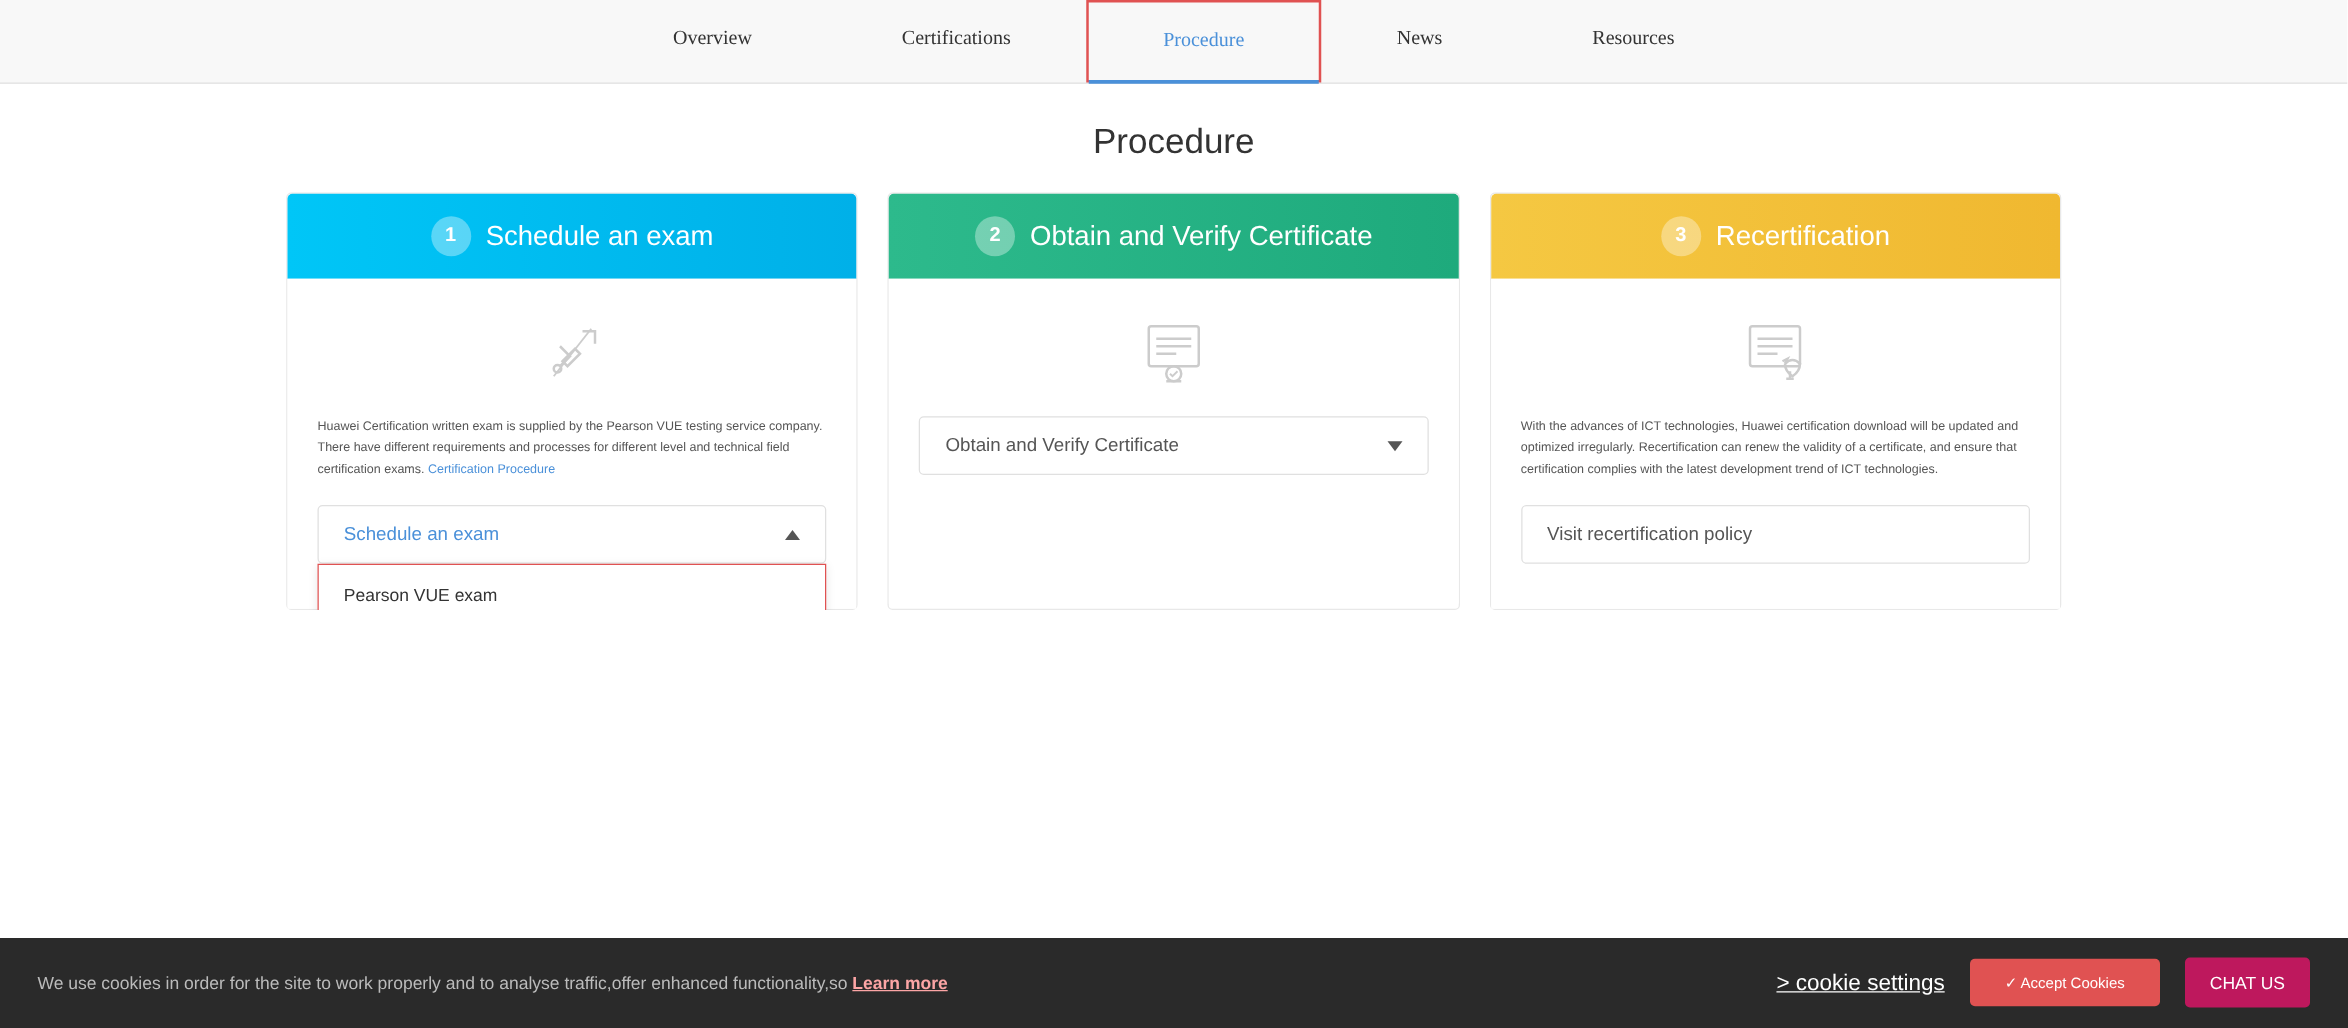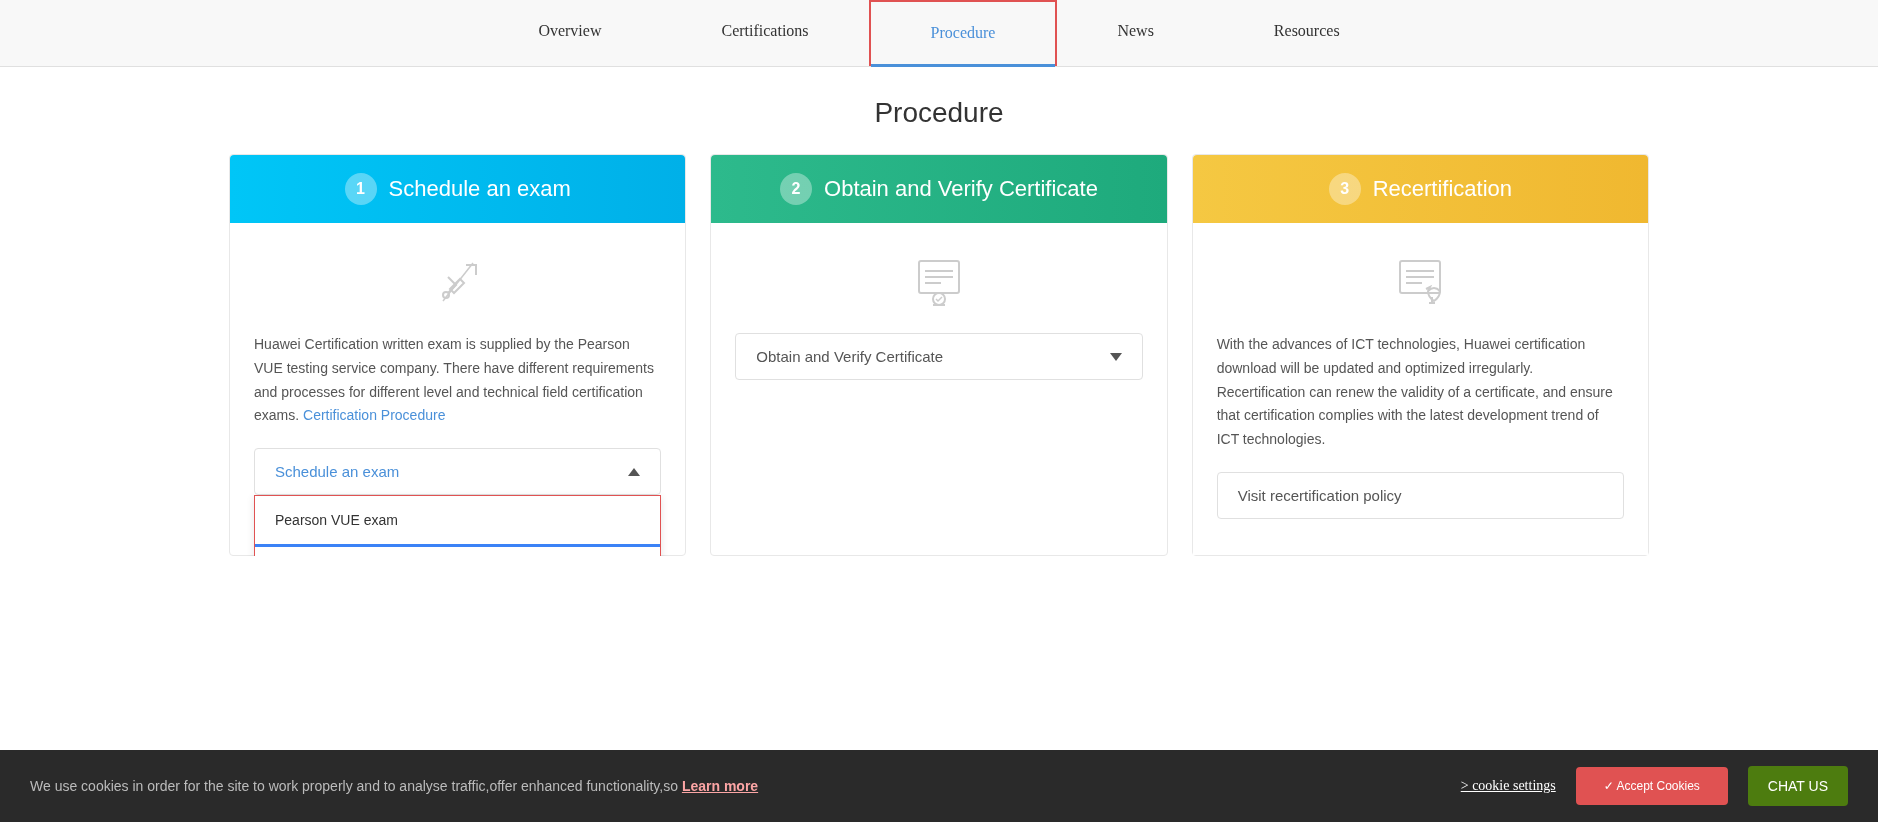--- a/index.html
+++ b/index.html
@@ -104,21 +104,21 @@
       margin-bottom: 20px;
     }
 
     .icon-svg {
       width: 60px;
       height: 60px;
       color: #bbb;
     }
 
     .card-text {
-      font-size: 14px;
+      font-size: 10px;
       color: #555;
       line-height: 1.7;
     }
 
     .card-text a {
       color: #4a90d9;
       text-decoration: none;
     }
 
     
@@ -193,40 +193,39 @@
       color: #fca5a5;
       font-weight: bold;
       text-decoration: underline;
     }
 
     .cookie-settings-link {
       color: #fff;
       text-decoration: underline;
       cursor: pointer;
       white-space: nowrap;
-      font-size: 14px;
-      font-family: Liberation Serif, serif;
+      font-size: 18px;
     }
 
     .accept-cookies-btn {
       background: #e05252;
       color: #fff;
       border: none;
       padding: 12px 28px;
       border-radius: 4px;
       font-size: 12px;
       cursor: pointer;
       white-space: nowrap;
       display: flex;
       align-items: center;
       gap: 6px;
     }
 
     .chat-btn {
-      background: #4d7c0f;
+      background: #be185d;
       color: #fff;
       border: none;
       padding: 12px 20px;
       border-radius: 4px;
       font-size: 14px;
       cursor: pointer;
       white-space: nowrap;
       text-align: center;
     }
 

